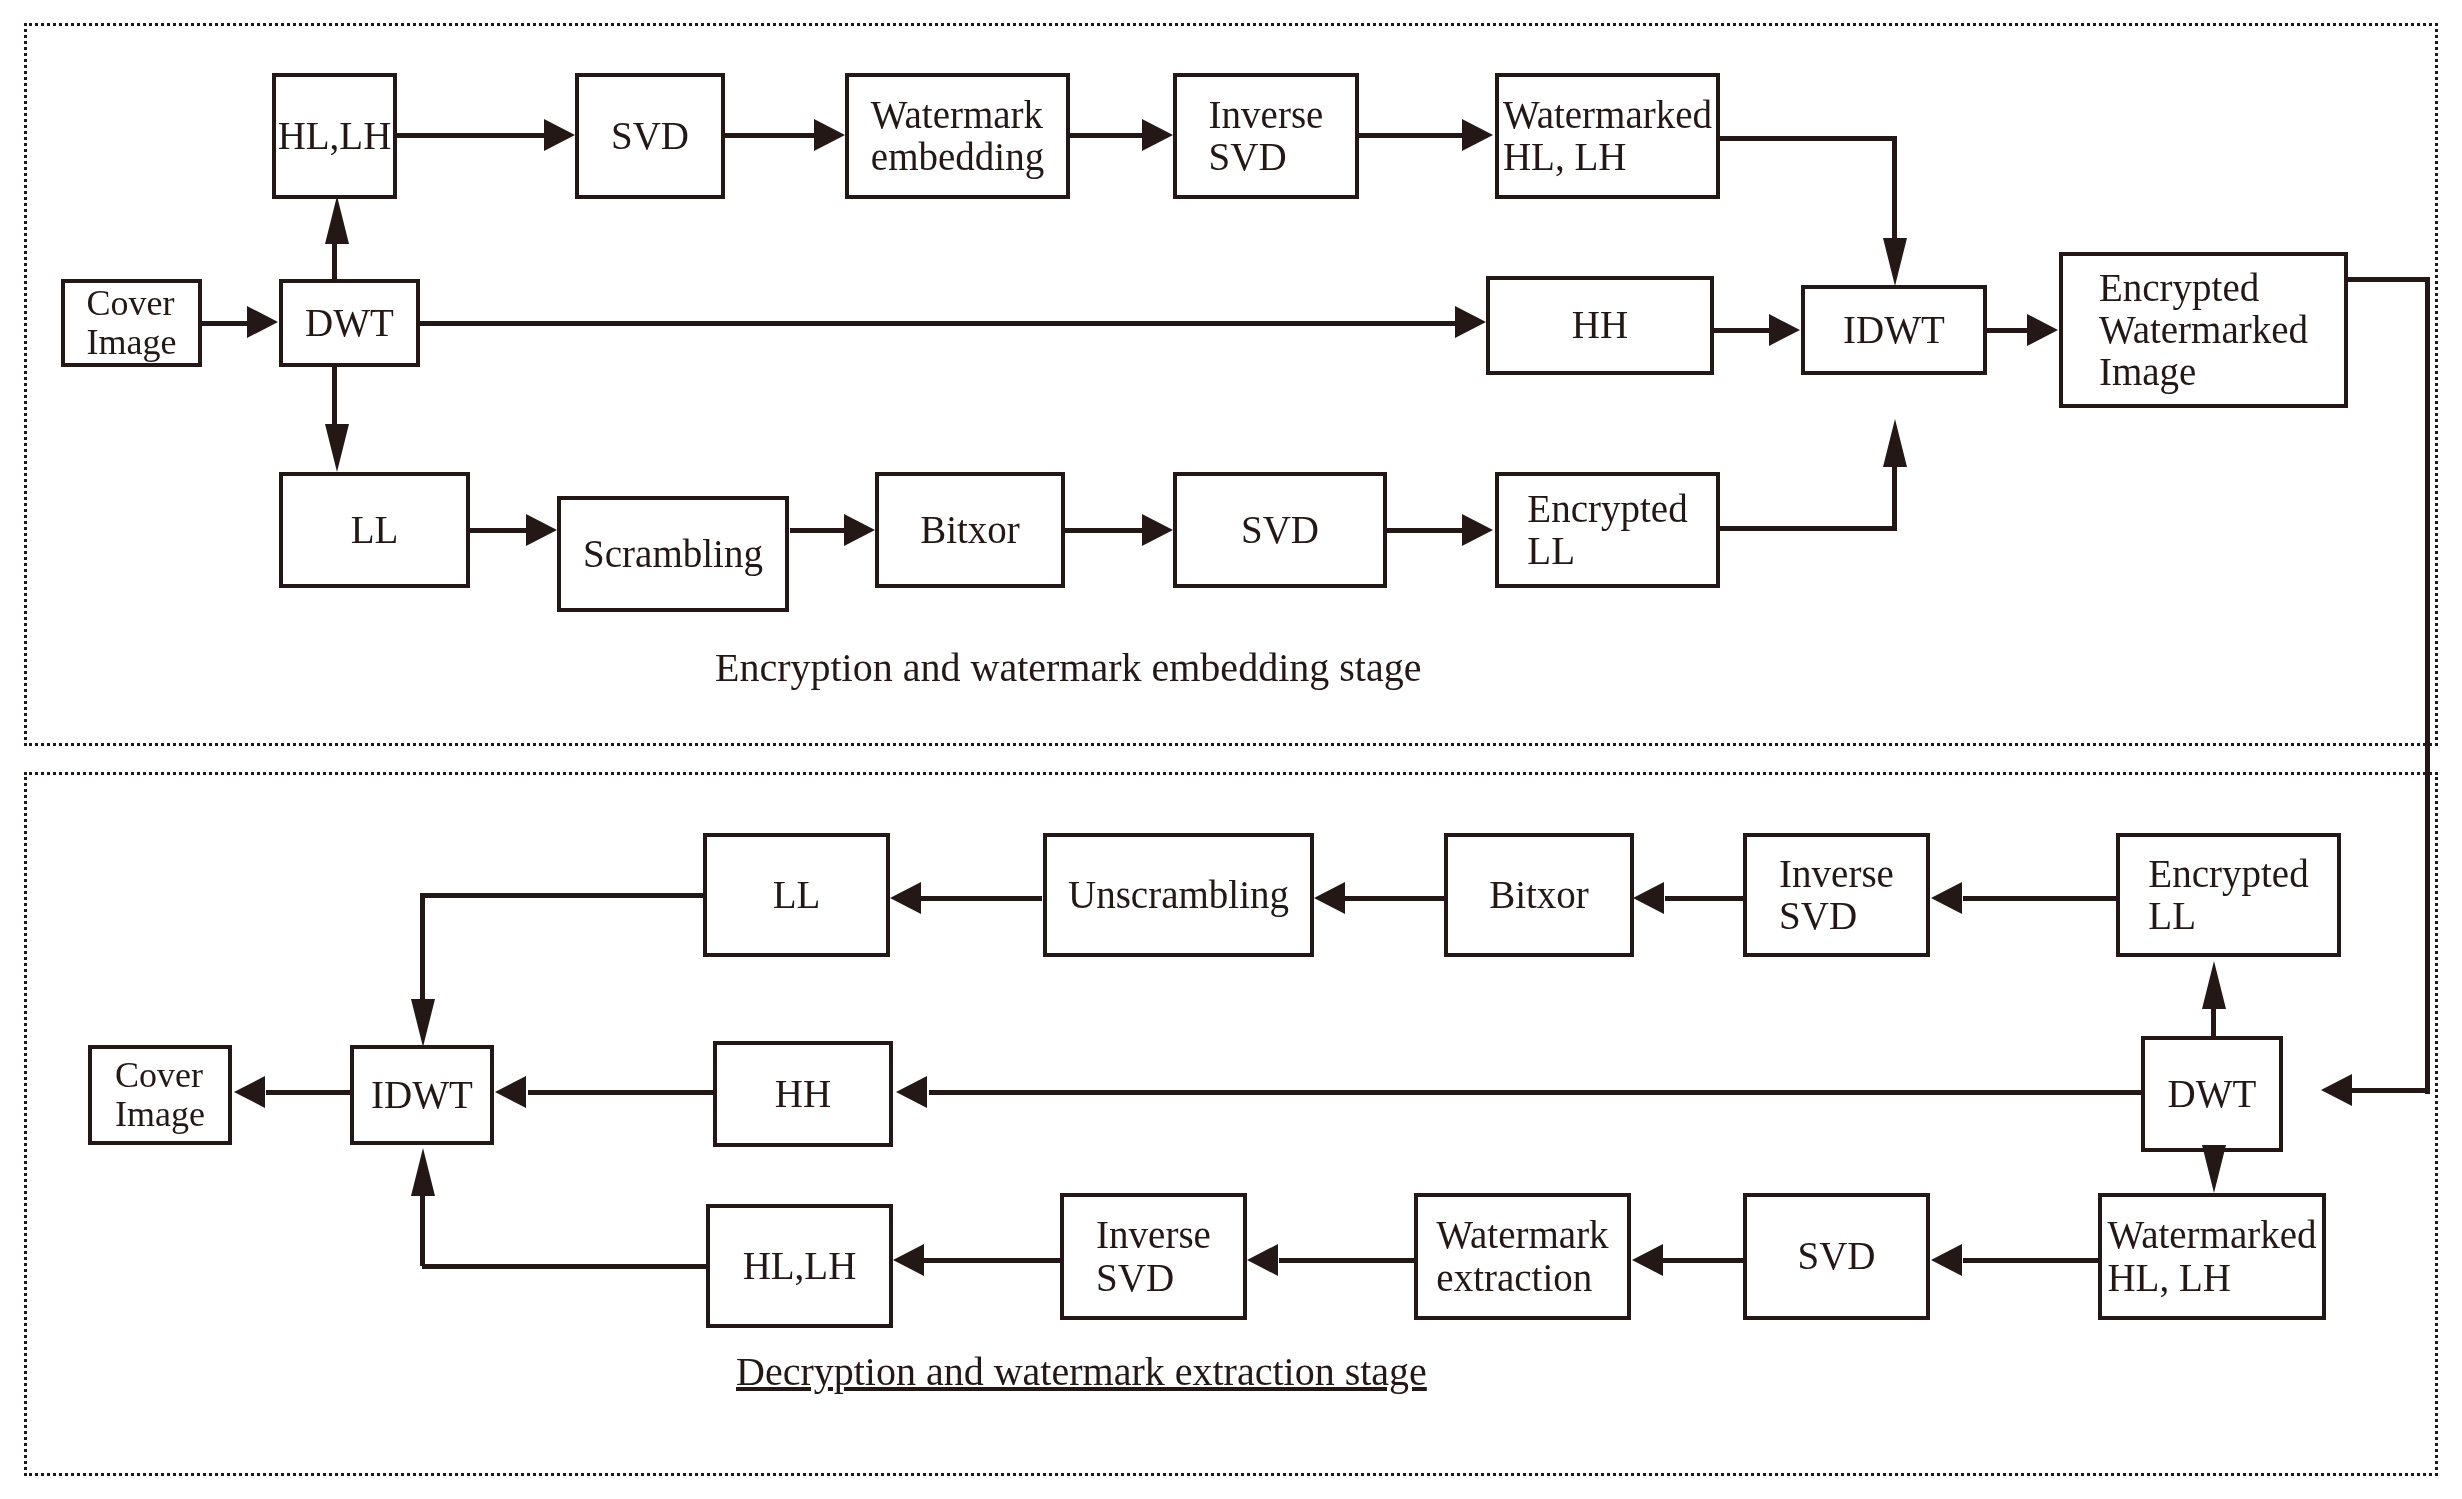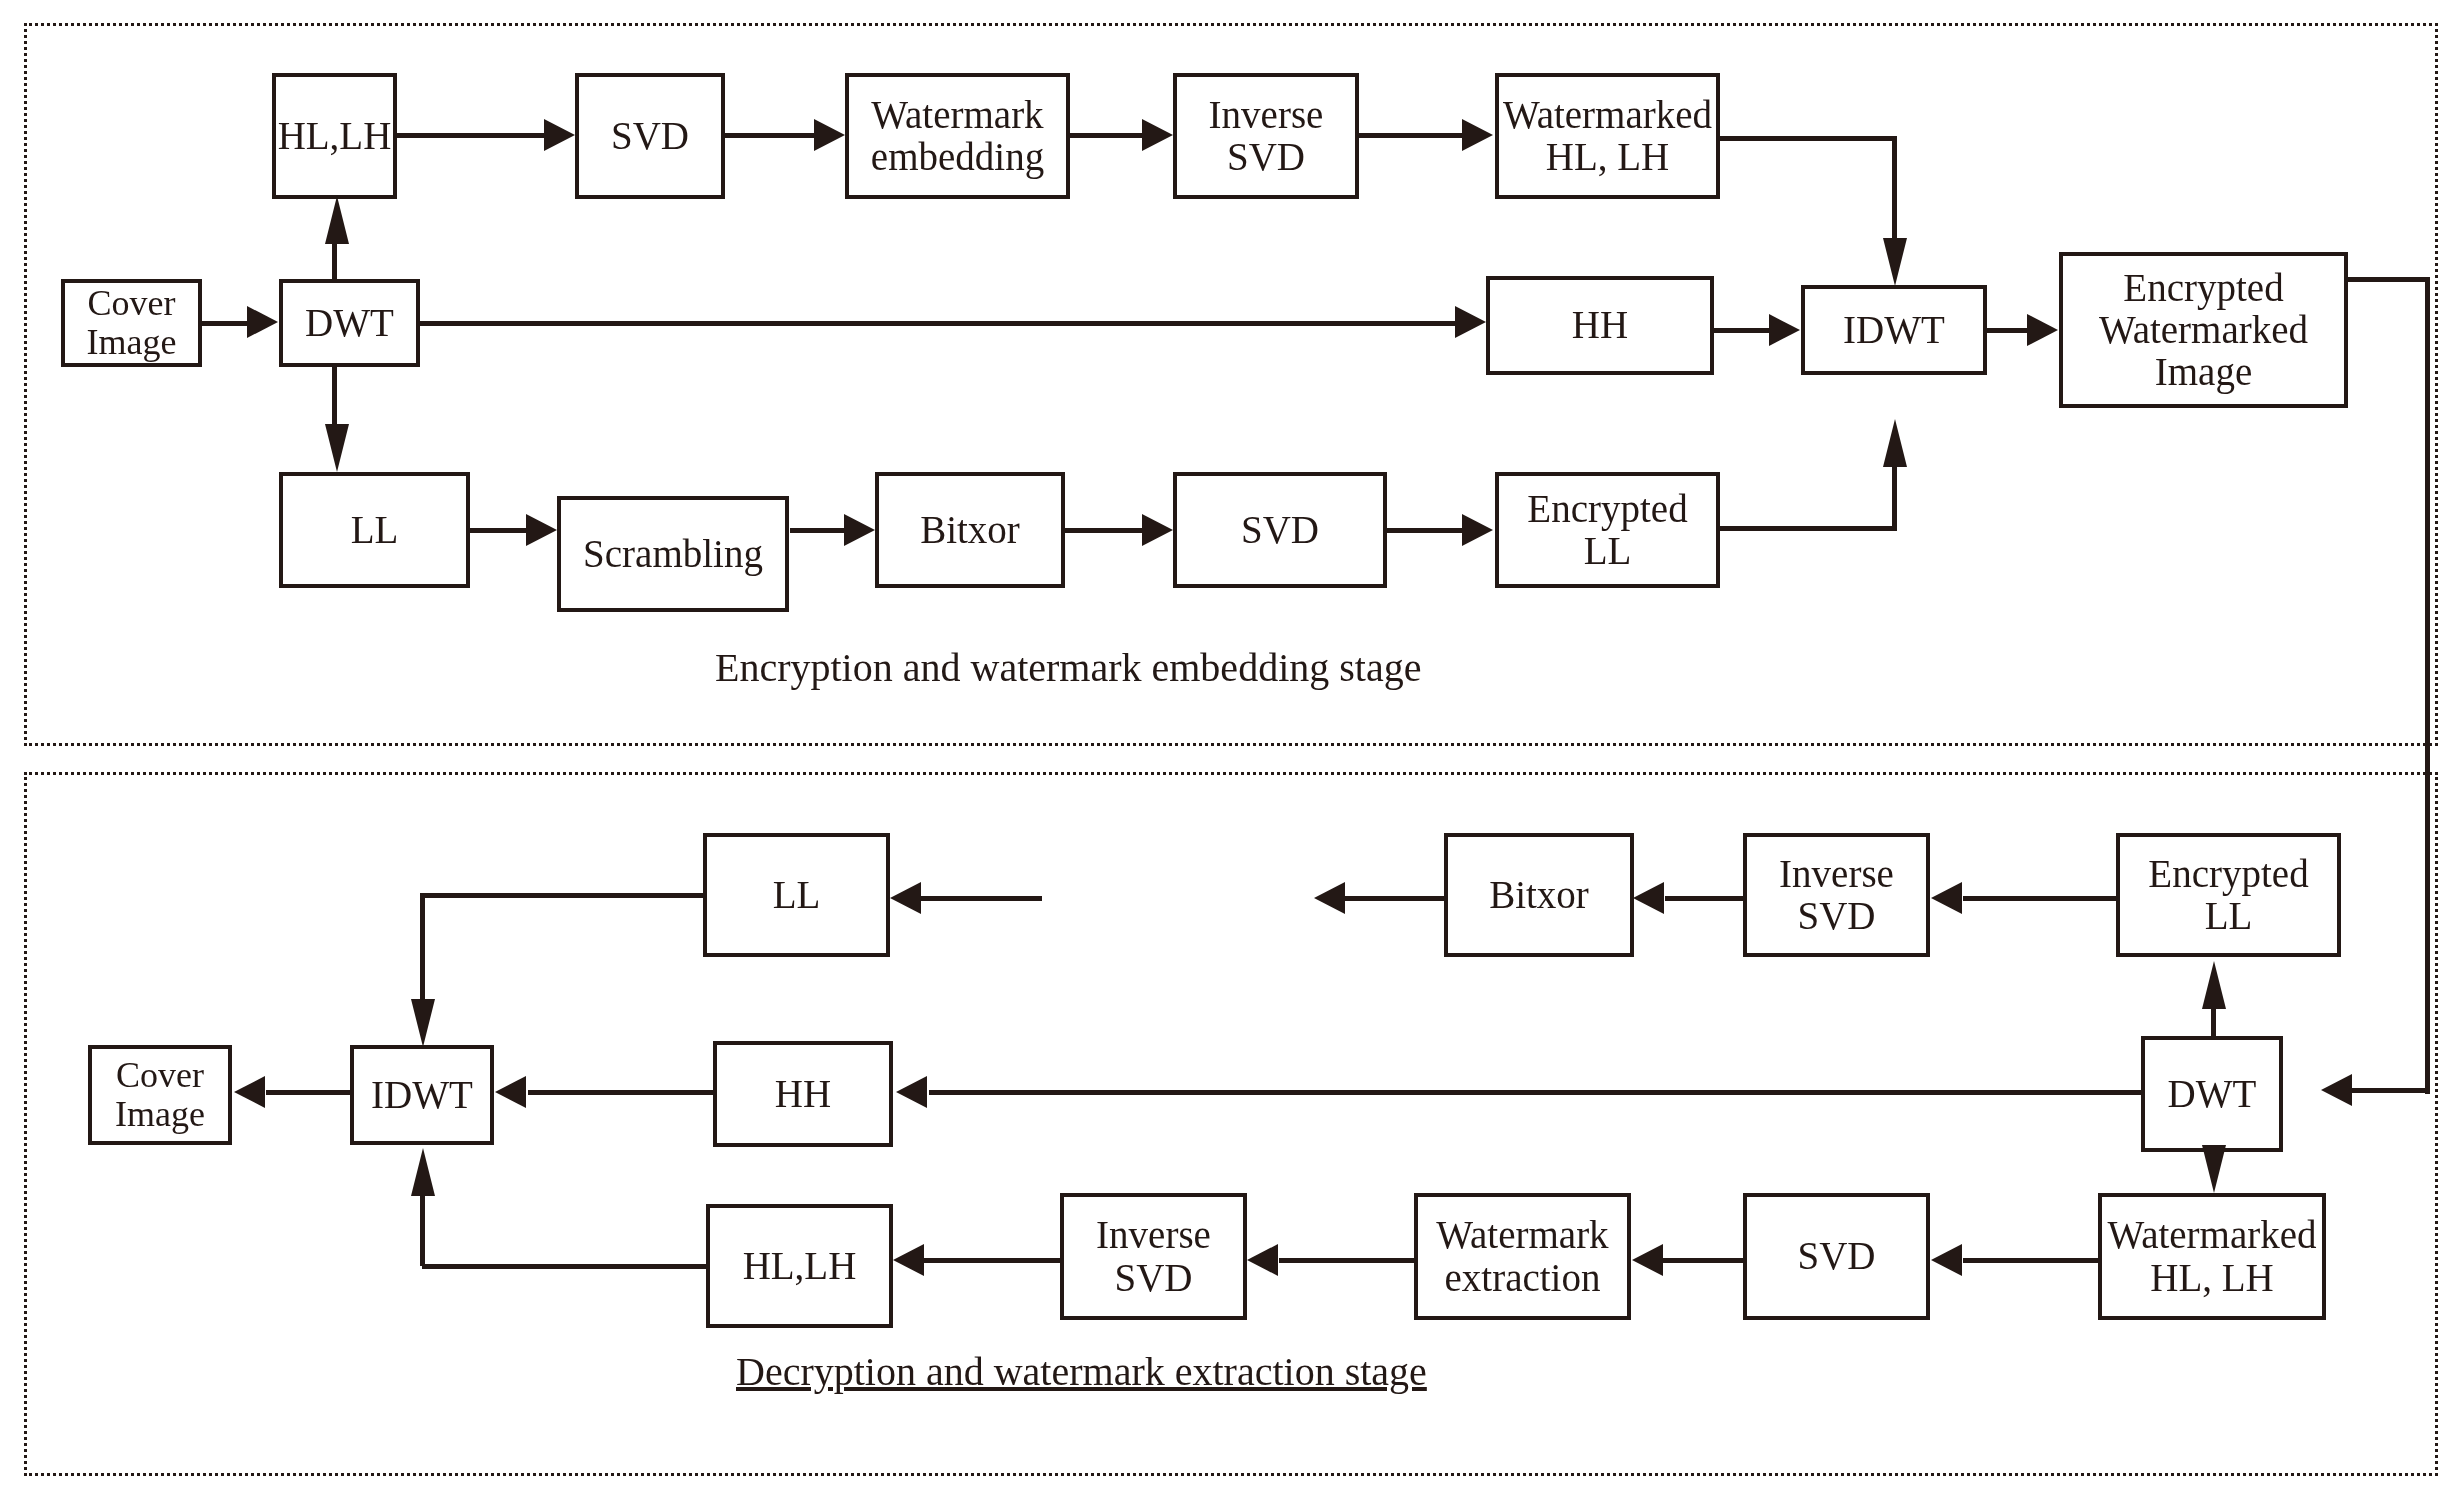--- a/index.html
+++ b/index.html
@@ -20,21 +20,20 @@
   }
   
   .box{
     position:absolute;
     box-sizing:border-box;
     border:4.5px solid #231815;
     background:#ffffff;
     display:flex;
     align-items:center;
     justify-content:center;
-    text-align:center;
     color:#231815;
     font-size:39px;
     line-height:1.08;
     font-family:"Liberation Serif", serif;
     white-space:pre-line;
     letter-spacing:0px;
     z-index:3;
   }
   
   .caption{
@@ -189,20 +188,21 @@
   <div class="h-line" style="left:1719px; top:526px; width:178px;"></div>
   <div class="v-line" style="left:1892px; top:464px; height:64px;"></div>
   <div class="arrow up slim" style="left:1883px; top:419px;"></div>
 
   <div class="caption" style="left:715px; top:644px;">Encryption and watermark embedding stage</div>
 
   <div class="stage" style="left:24px; top:772px; width:2414px; height:704px;"></div>
 
   <div class="box" style="left:703px; top:833px; width:187px; height:124px;">LL</div>
 
+  <div class="box" style="left:1043px; top:833px; width:271px; height:124px;">Unscrambling</div>
 
   <div class="box" style="left:1444px; top:833px; width:190px; height:124px;">Bitxor</div>
 
   <div class="box" style="left:1743px; top:833px; width:187px; height:124px;">Inverse
 SVD</div>
 
   <div class="box" style="left:2116px; top:833px; width:225px; height:124px;">Encrypted
 LL</div>
 
   <div class="box" style="left:88px; top:1045px; width:144px; height:100px; font-size:36px;">Cover

